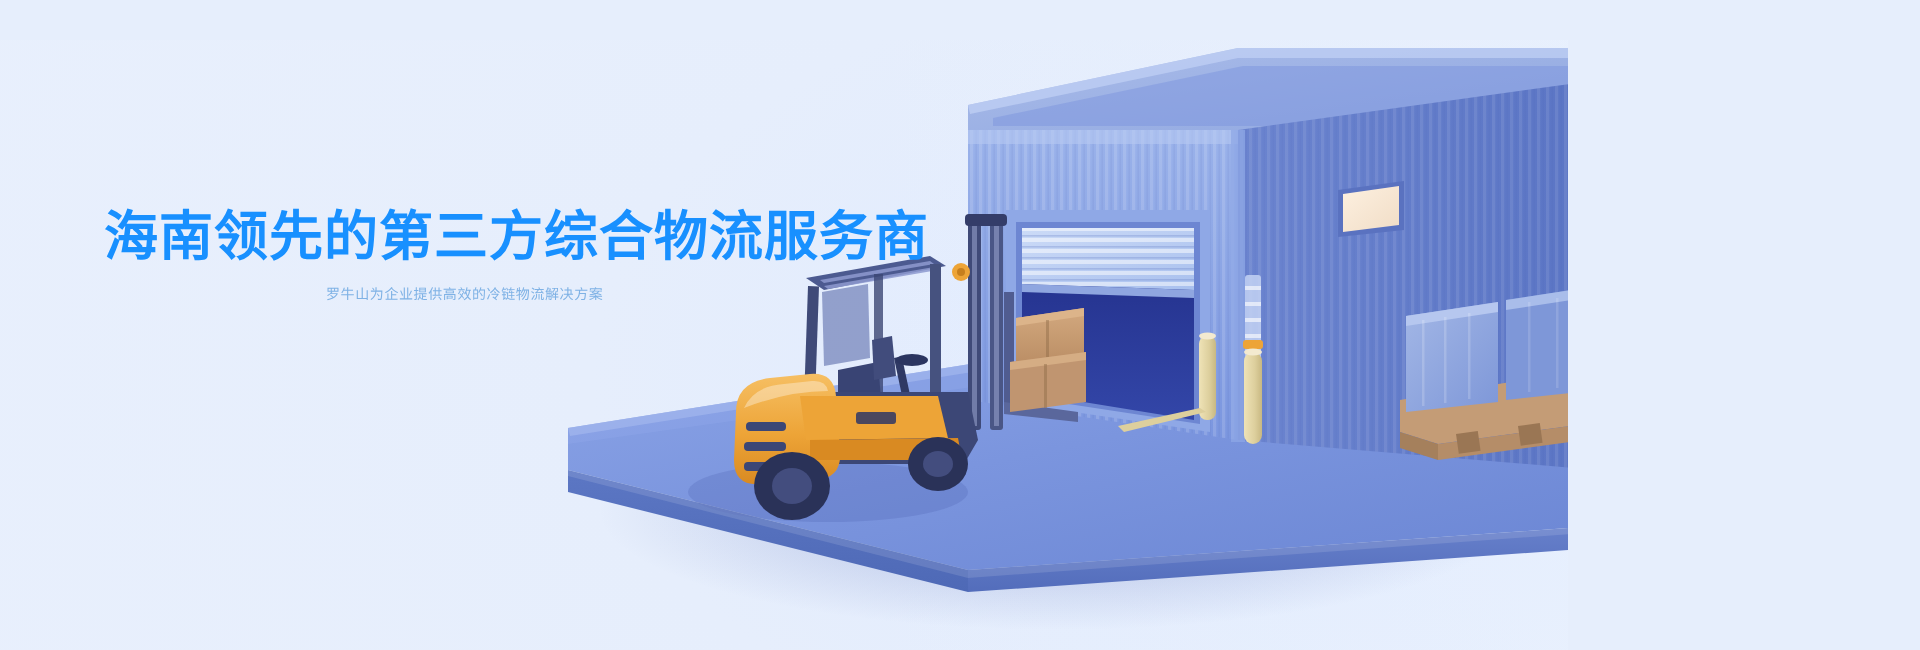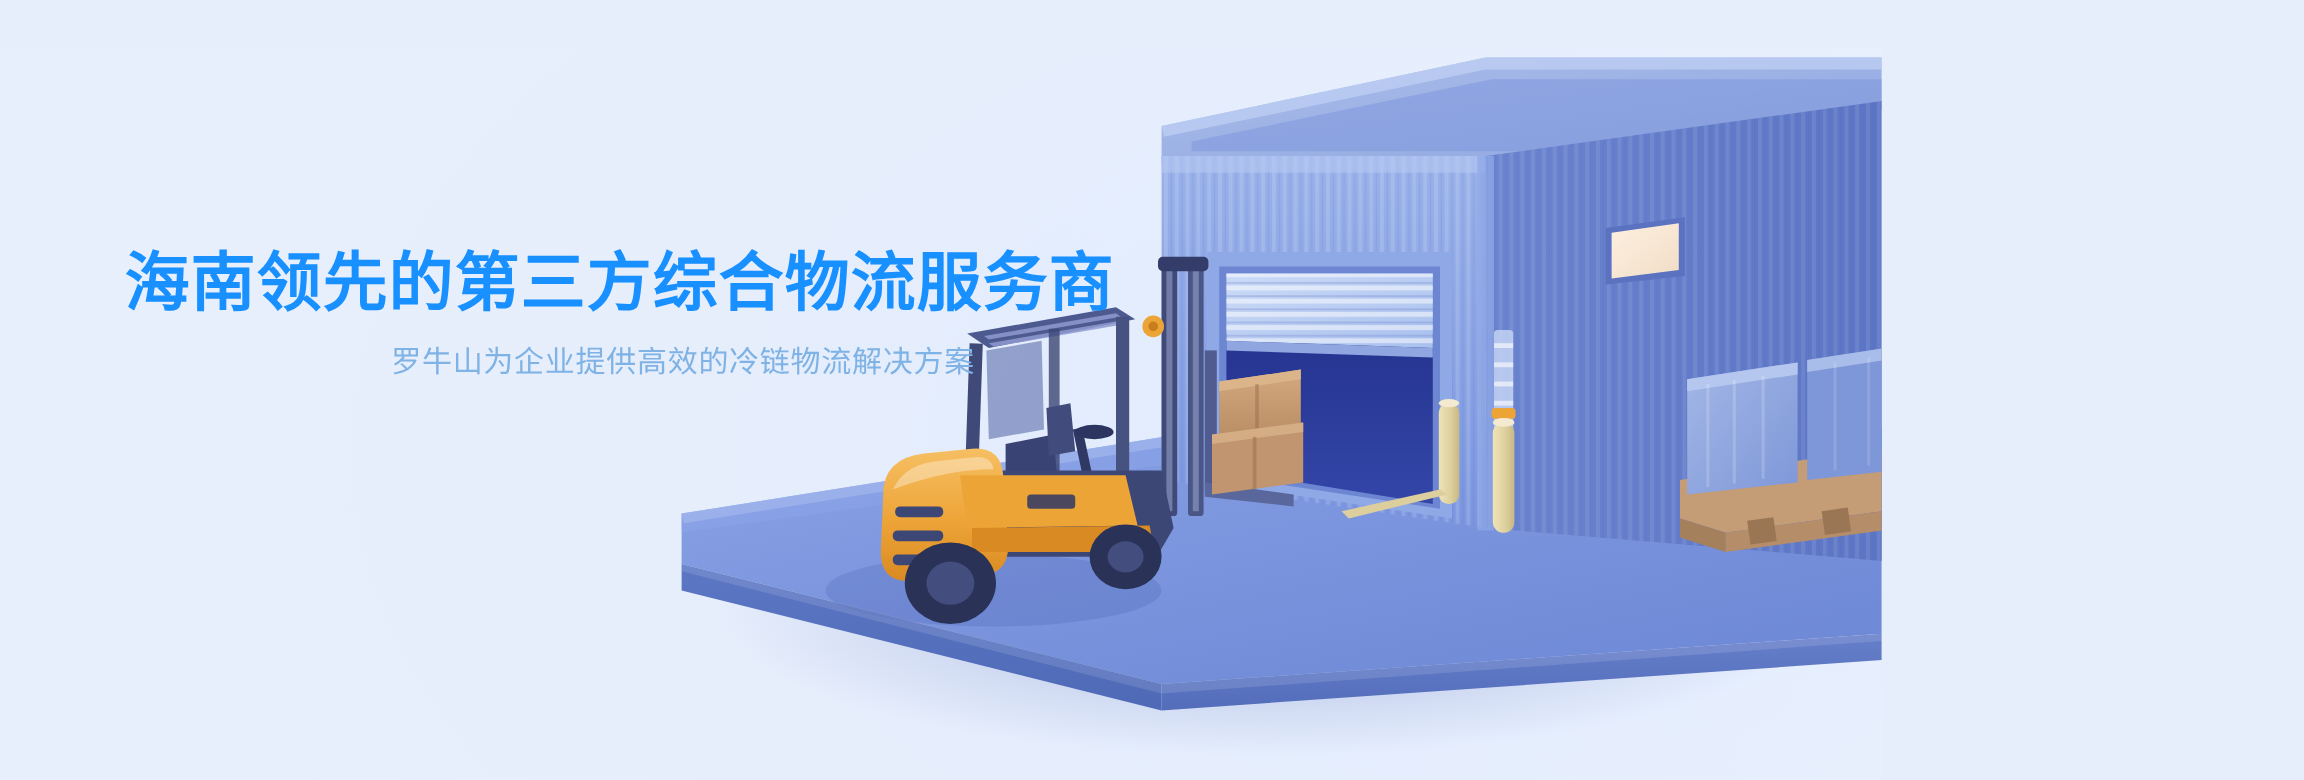--- a/index.html
+++ b/index.html
@@ -38,21 +38,21 @@
     font-size:54px;
     line-height:1.16;
     font-weight:700;
     color:#1890ff;
     letter-spacing:1px;
     white-space:nowrap;
   }
   .subline {
     margin-top:16px;
     margin-left:222px;
-    font-size:25px;
+    font-size:14px;
     line-height:1.5;
     font-weight:400;
     color:#7fb2e5;
     letter-spacing:.6px;
     white-space:nowrap;
   }
 
   
   .scene {
     position:absolute;

